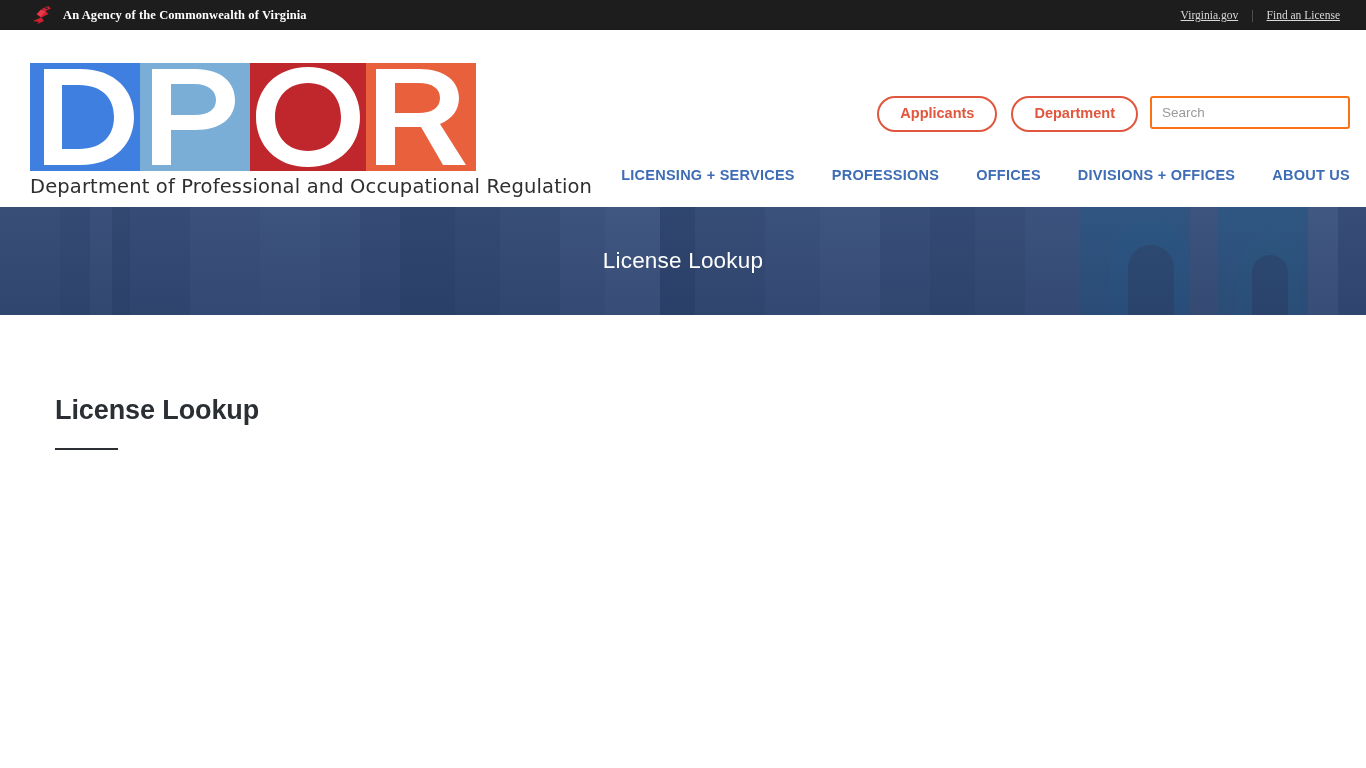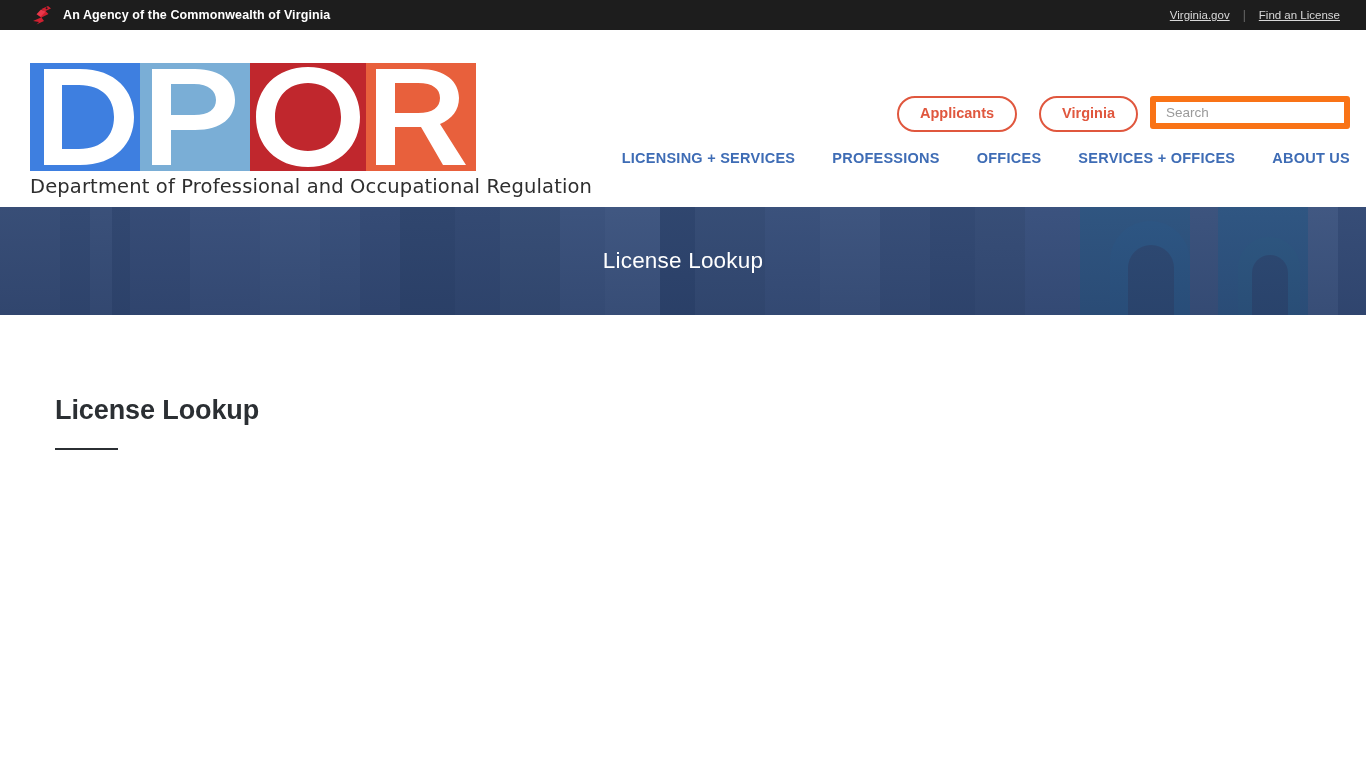--- a/index.html
+++ b/index.html
@@ -12,20 +12,21 @@
   }
 
   
   .gov-bar {
     height: 30px;
     background: #1d1d1d;
     display: flex;
     align-items: center;
     padding: 0 26px 0 28px;
     justify-content: space-between;
+    font-family: Liberation Serif, serif;
   }
   .gov-bar-left { display: flex; align-items: center; gap: 9px; }
   .cardinal-icon { width: 26px; height: 22px; display: block; }
   .gov-bar-text {
     color: #ffffff;
     font-size: 12.5px;
     font-weight: bold;
     letter-spacing: .1px;
   }
   .gov-bar-right { display: flex; align-items: center; gap: 13px; }
@@ -62,21 +63,21 @@
     white-space: nowrap;
     font-family: "DejaVu Sans", sans-serif;
   }
 
   
   .pill-row {
     position: absolute;
     right: 228px;
     top: 66px;
     display: flex;
-    gap: 22px;
+    gap: 14px;
   }
   .pill {
     border: 2px solid #e0573e;
     border-radius: 999px;
     color: #e0573e;
     font-size: 14.5px;
     font-weight: bold;
     padding: 8px 21px 9px;
     background: #fff;
     cursor: pointer;
@@ -85,21 +86,21 @@
   }
 
   
   .hdr-search {
     position: absolute;
     right: 16px;
     top: 66px;
     display: flex;
     width: 200px;
     height: 33px;
-    border: 6px solid #f97316;
+    border: 2px solid #f97316;
     border-radius: 3px;
     overflow: hidden;
     background: #fff;
   }
   .hdr-search input {
     flex: 1;
     border: 0;
     outline: none;
     padding: 0 10px;
     font-size: 13.5px;
@@ -127,20 +128,21 @@
     gap: 37px;
     align-items: center;
   }
   .nav-item {
     color: #3e6cb5;
     font-size: 14.5px;
     font-weight: bold;
     letter-spacing: .25px;
     cursor: pointer;
     white-space: nowrap;
+    margin-top: 17px;
   }
 
   
   .hero {
     position: relative;
     height: 108px;
     overflow: hidden;
     background: #3d5379;
   }
   .hero-photo { position: absolute; inset: 0; }
@@ -246,35 +248,35 @@
           <path d="M10 6 L53 6 C80 6 93 19 93 35 C93 47 86 56 74 61 L100 102 L77 102 L55 64 L29 64 L29 102 L10 102 Z
                    M29 20 L29 50 L52 50 C67 50 74 44 74 35 C74 26 67 20 52 20 Z" fill="#ffffff" fill-rule="evenodd"></path>
         </svg>
       </div>
     </div>
     <div class="logo-caption">Department of Professional and Occupational Regulation</div>
   </div>
 
   <div class="pill-row">
     <div class="pill">Applicants</div>
-    <div class="pill">Virginia</div>
+    <div class="pill">Department</div>
   </div>
 
   <div class="hdr-search">
     <input type="text" placeholder="Search" style="">
     <button class="hdr-search-btn">
       
     </button>
   </div>
 
   <div class="main-nav">
     <span class="nav-item">LICENSING + SERVICES</span>
     <span class="nav-item">PROFESSIONS</span>
     <span class="nav-item">OFFICES</span>
-    <span class="nav-item">SERVICES + OFFICES</span>
+    <span class="nav-item">DIVISIONS + OFFICES</span>
     <span class="nav-item">ABOUT US</span>
   </div>
 </div>
 
 <div class="hero">
   <div class="hero-photo">
     <div class="hero-band" style="left:0;width:60px;background:#46587c"></div>
     <div class="hero-band" style="left:60px;width:30px;background:#3b4e72"></div>
     <div class="hero-band" style="left:90px;width:22px;background:#4b5e83"></div>
     <div class="hero-band" style="left:112px;width:18px;background:#35486c"></div>

